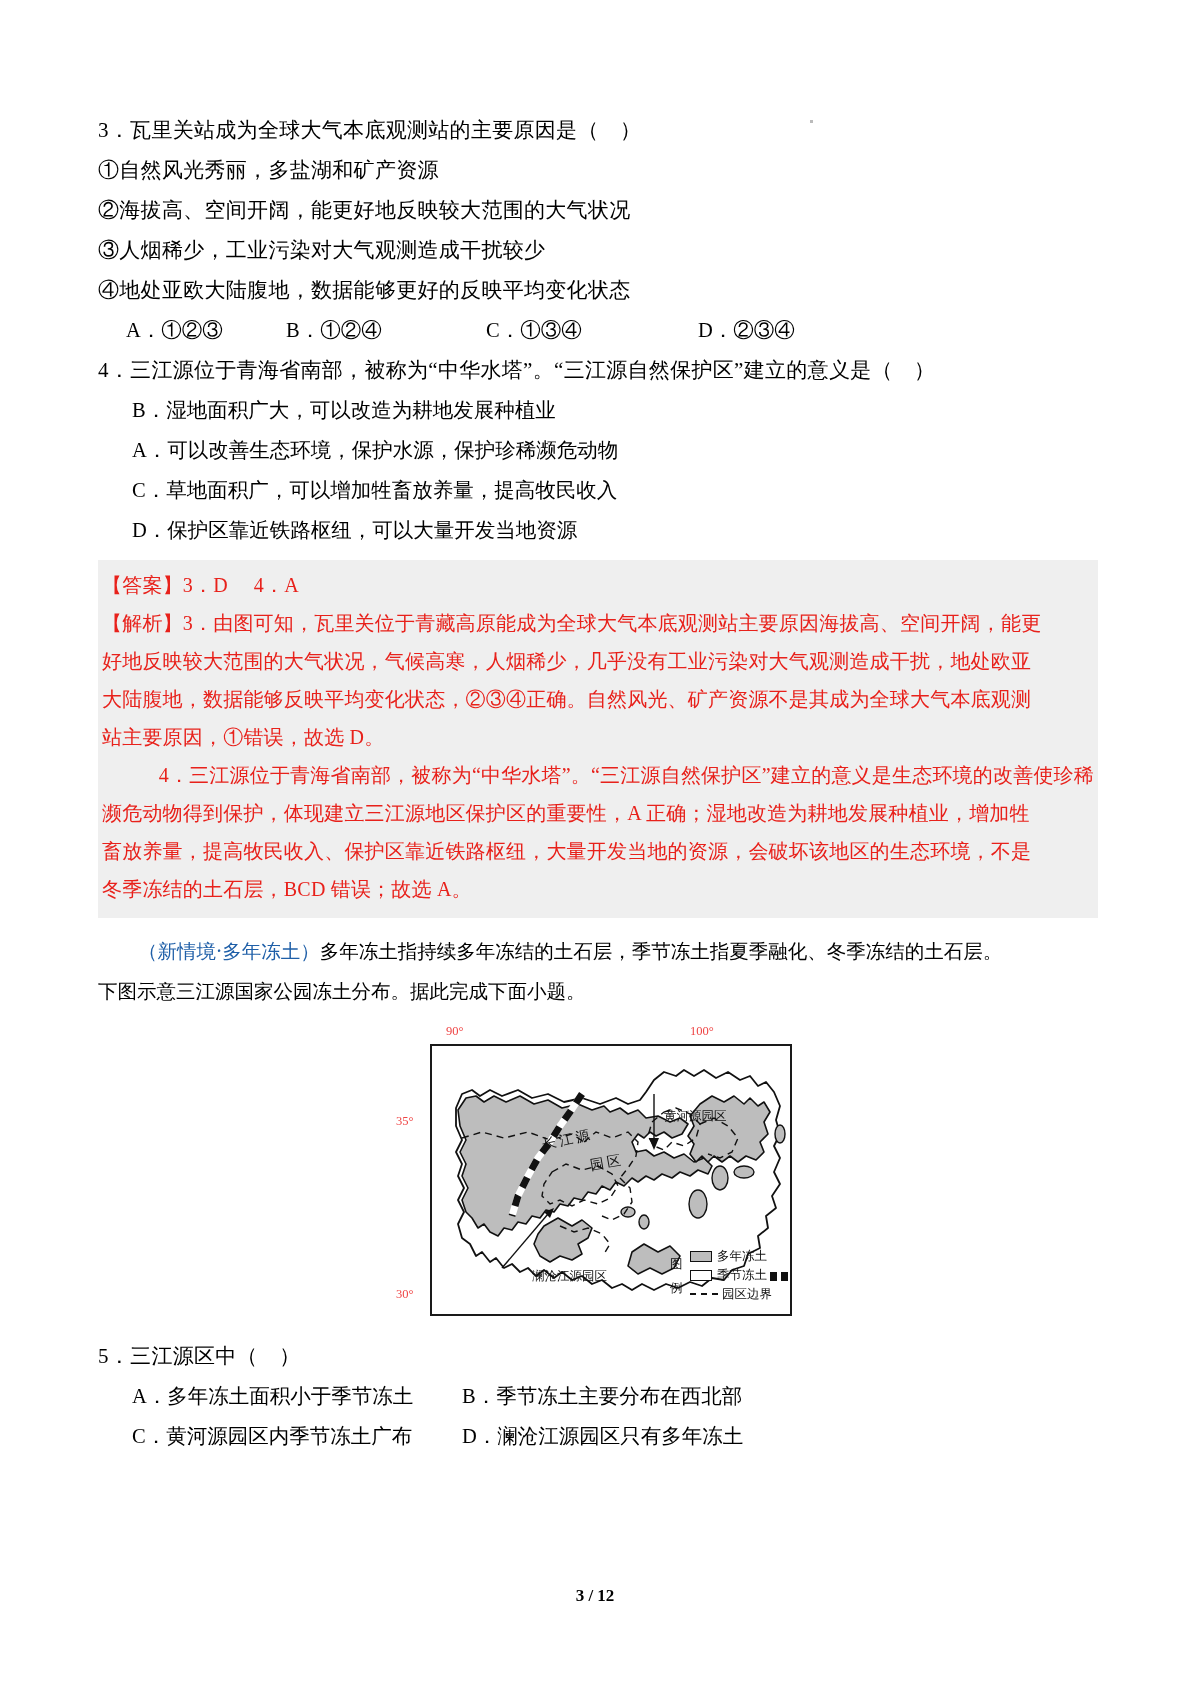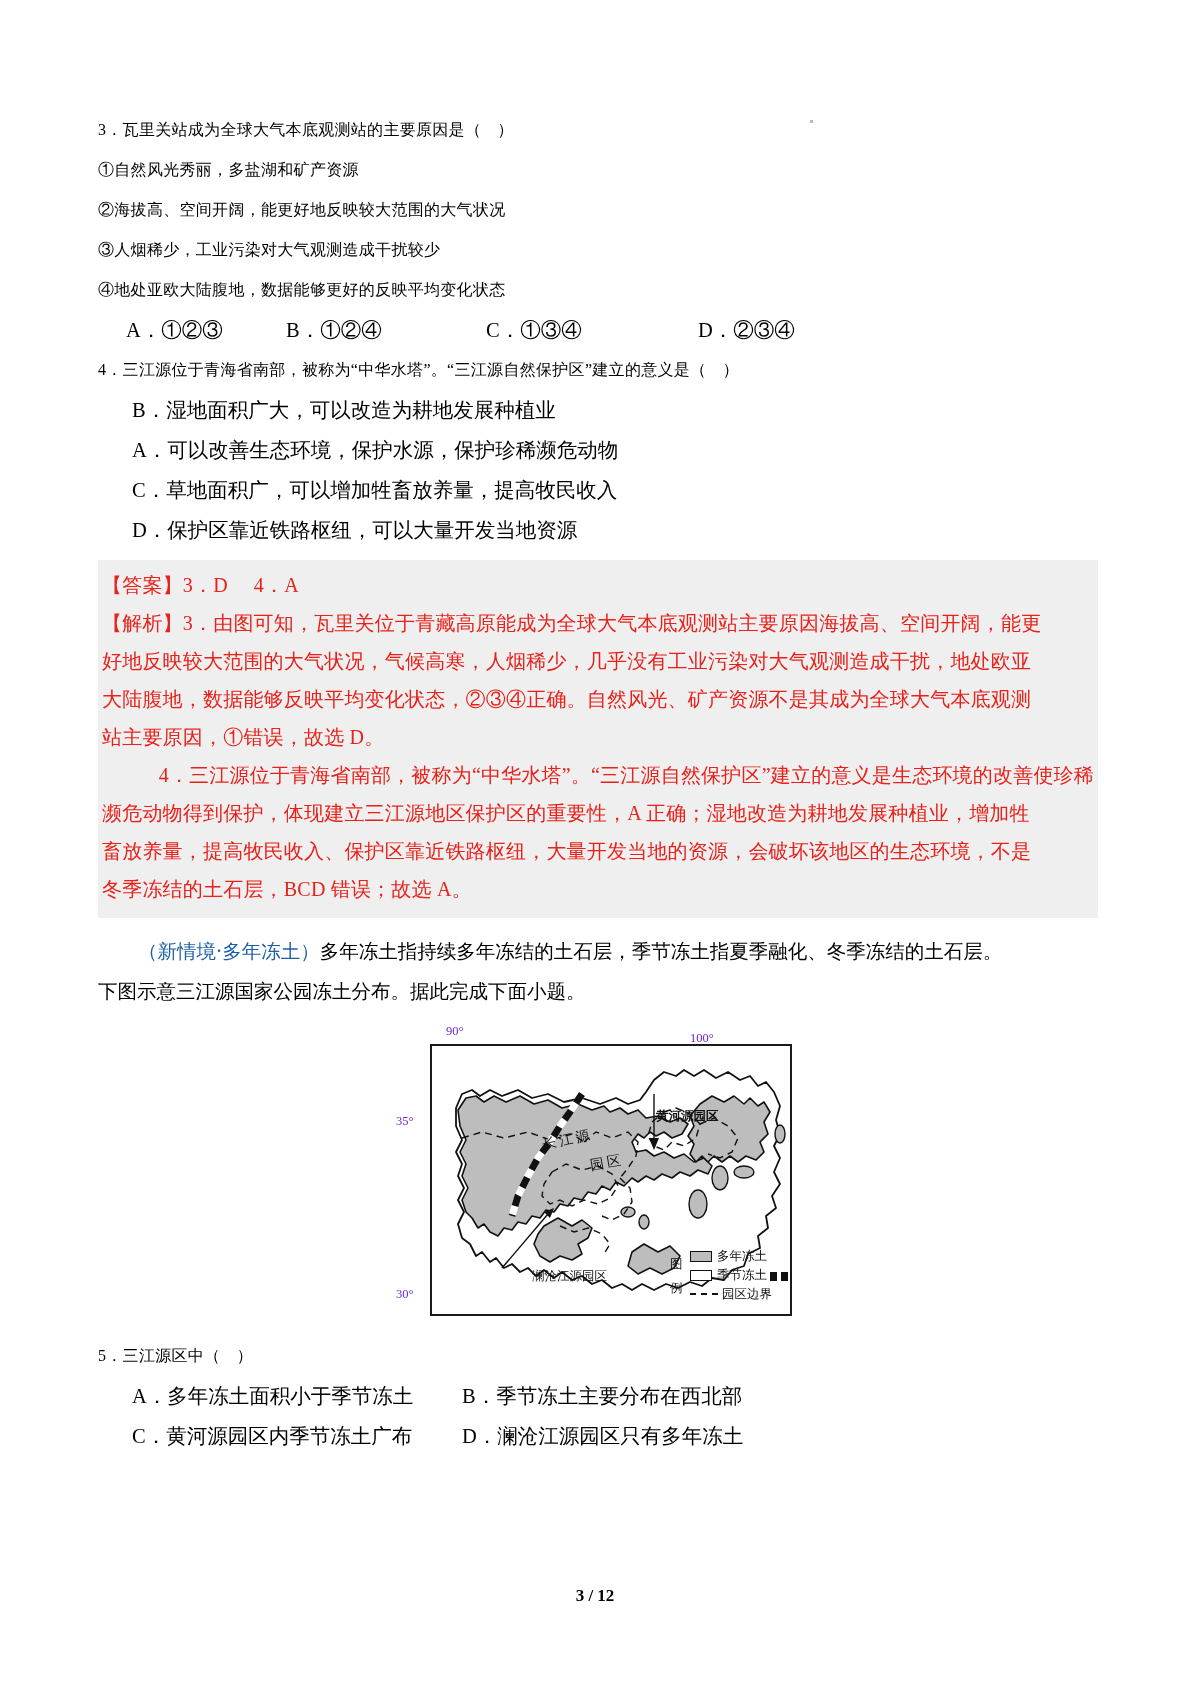--- a/index.html
+++ b/index.html
@@ -20,21 +20,21 @@
     position: absolute;
     left: 0; top: 0;
     width: 1190px;
     height: 1683px;
     box-sizing: border-box;
     padding: 110px 92px 0 98px;
   }
 
   
   .q-line {
-    font-size: 16px;
+    font-size: 21px;
     line-height: 40px;
     letter-spacing: 0.3px;
     white-space: nowrap;
   }
   .q-stem { margin-bottom: 0px; }
   .q-sub  { margin-left: 0px; }
   .opt-row {
     font-size: 20.5px;
     line-height: 40px;
     display: flex;
@@ -102,46 +102,46 @@
     height: 272px;
     border: 2px solid #1a1a1a;
     box-sizing: border-box;
     background: #ffffff;
     overflow: hidden;
   }
   .tick-label {
     position: absolute;
     font-size: 12.5px;
     font-family: "Liberation Serif", serif;
-    color: #6d28d9;
+    color: #ef4444;
     white-space: nowrap;
   }
   .lbl-90  { left: 58px;  top: 2px; }
-  .lbl-100 { left: 302px; top: 9px; font-family: Liberation Serif, serif; }
+  .lbl-100 { left: 302px; top: 2px; font-family: Liberation Serif, serif; }
   .lbl-35  { left: 8px;   top: 92px; }
   .lbl-30  { left: 8px;   top: 265px; }
   .tickmark {
     position: absolute;
     background: #1a1a1a;
   }
   .tick-90  { left: 84px;  top: 22px; width: 2px; height: 8px; }
   .tick-100 { left: 329px; top: 22px; width: 2px; height: 8px; }
   .tick-35  { left: 42px;  top: 100px; width: 8px; height: 2px; }
   .tick-30  { left: 42px;  top: 272px; width: 8px; height: 2px; }
 
   .map-svg { display: block; }
 
   .map-annot {
     position: absolute;
     font-size: 12.5px;
     font-family: "DejaVu Sans", sans-serif;
     color: #111;
     white-space: nowrap;
   }
-  .annot-huanghe { left: 224px; top: 62px; font-weight: bold; }
+  .annot-huanghe { left: 232px; top: 62px; }
   .annot-lancang { left: 100px; top: 222px; }
 
   .map-place {
     position: absolute;
     font-size: 14px;
     font-family: "DejaVu Serif", serif;
     color: #111;
     white-space: nowrap;
   }
   .place-cj { left: 110px; top: 85px; transform: rotate(-12deg); letter-spacing: 3px; }

